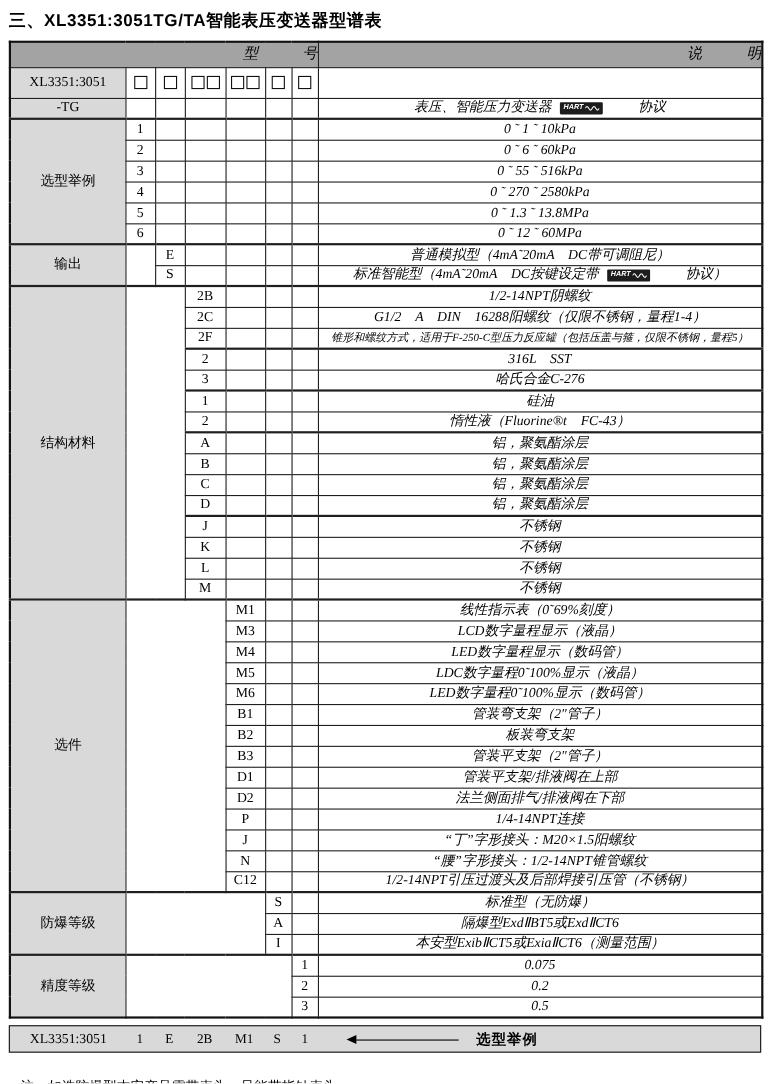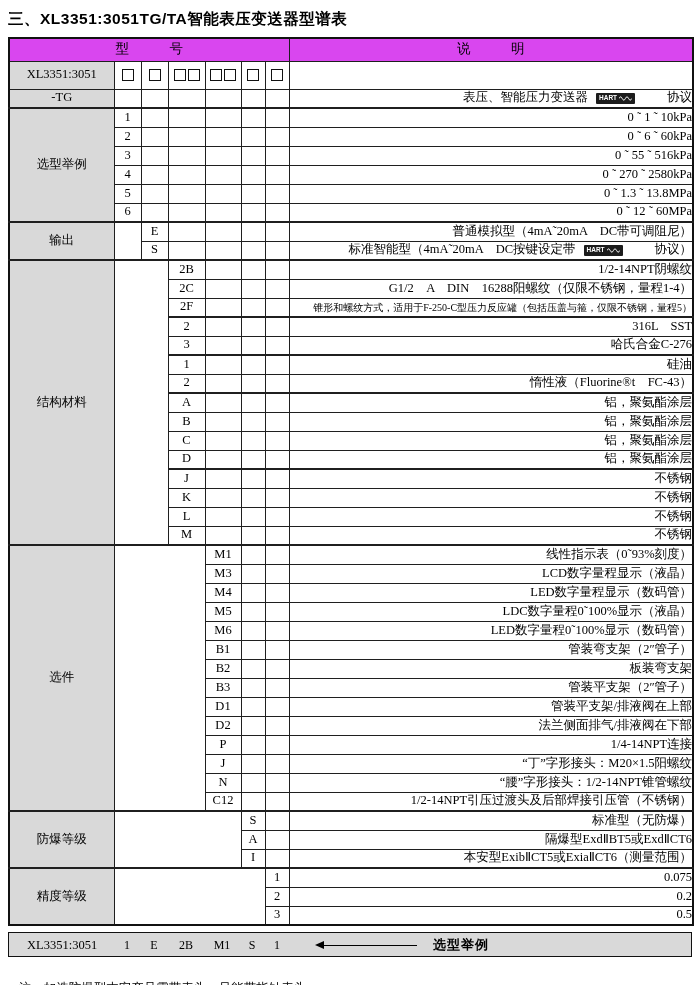--- a/index.html
+++ b/index.html
@@ -36,38 +36,40 @@
     border: 1px solid #1f1f1f;
     padding: 0;
     overflow: hidden;
     white-space: nowrap;
     vertical-align: middle;
     font-size: 12.5px;
     line-height: 1.1;
   }
   tr.hdr { height: 23px; }
   tr.hdr td {
-    background: #d946ef;
-    text-align: center;
+    background: #a3a3a3;
+    text-align: right;
     font-size: 13.5px;
+    font-style: italic;
   }
   tr.model-row { height: 28px; }
   tr.data-row { height: 19px; }
   td.lbl {
     background: #d9d9d9;
     text-align: center;
     font-size: 12.5px;
   }
   td.code {
     text-align: center;
     font-size: 11.5px;
   }
   td.desc {
-    text-align: right;
+    text-align: center;
     padding-left: 10px;
+    font-style: italic;
   }
   td.desc.small { font-size: 10px; }
   tr.sec-start td, tr.heavy td { border-top-width: 2px; }
   .cbox {
     display: inline-block;
     width: 12px;
     height: 12px;
     border: 1.3px solid #111;
     background: #fff;
     margin: 0 1px;
@@ -379,21 +381,21 @@
           <td class="code"></td>
           <td class="code"></td>
           <td class="desc">不锈钢</td>
         </tr>
         <tr class="data-row sec-start">
           <td class="lbl" rowspan="14">选件</td>
           <td rowspan="14" colspan="3"></td>
           <td class="code">M1</td>
           <td class="code"></td>
           <td class="code"></td>
-          <td class="desc">线性指示表（0˜93%刻度）</td>
+          <td class="desc">线性指示表（0˜69%刻度）</td>
         </tr>
         <tr class="data-row">
           <td class="code">M3</td>
           <td class="code"></td>
           <td class="code"></td>
           <td class="desc">LCD数字量程显示（液晶）</td>
         </tr>
         <tr class="data-row">
           <td class="code">M4</td>
           <td class="code"></td>

